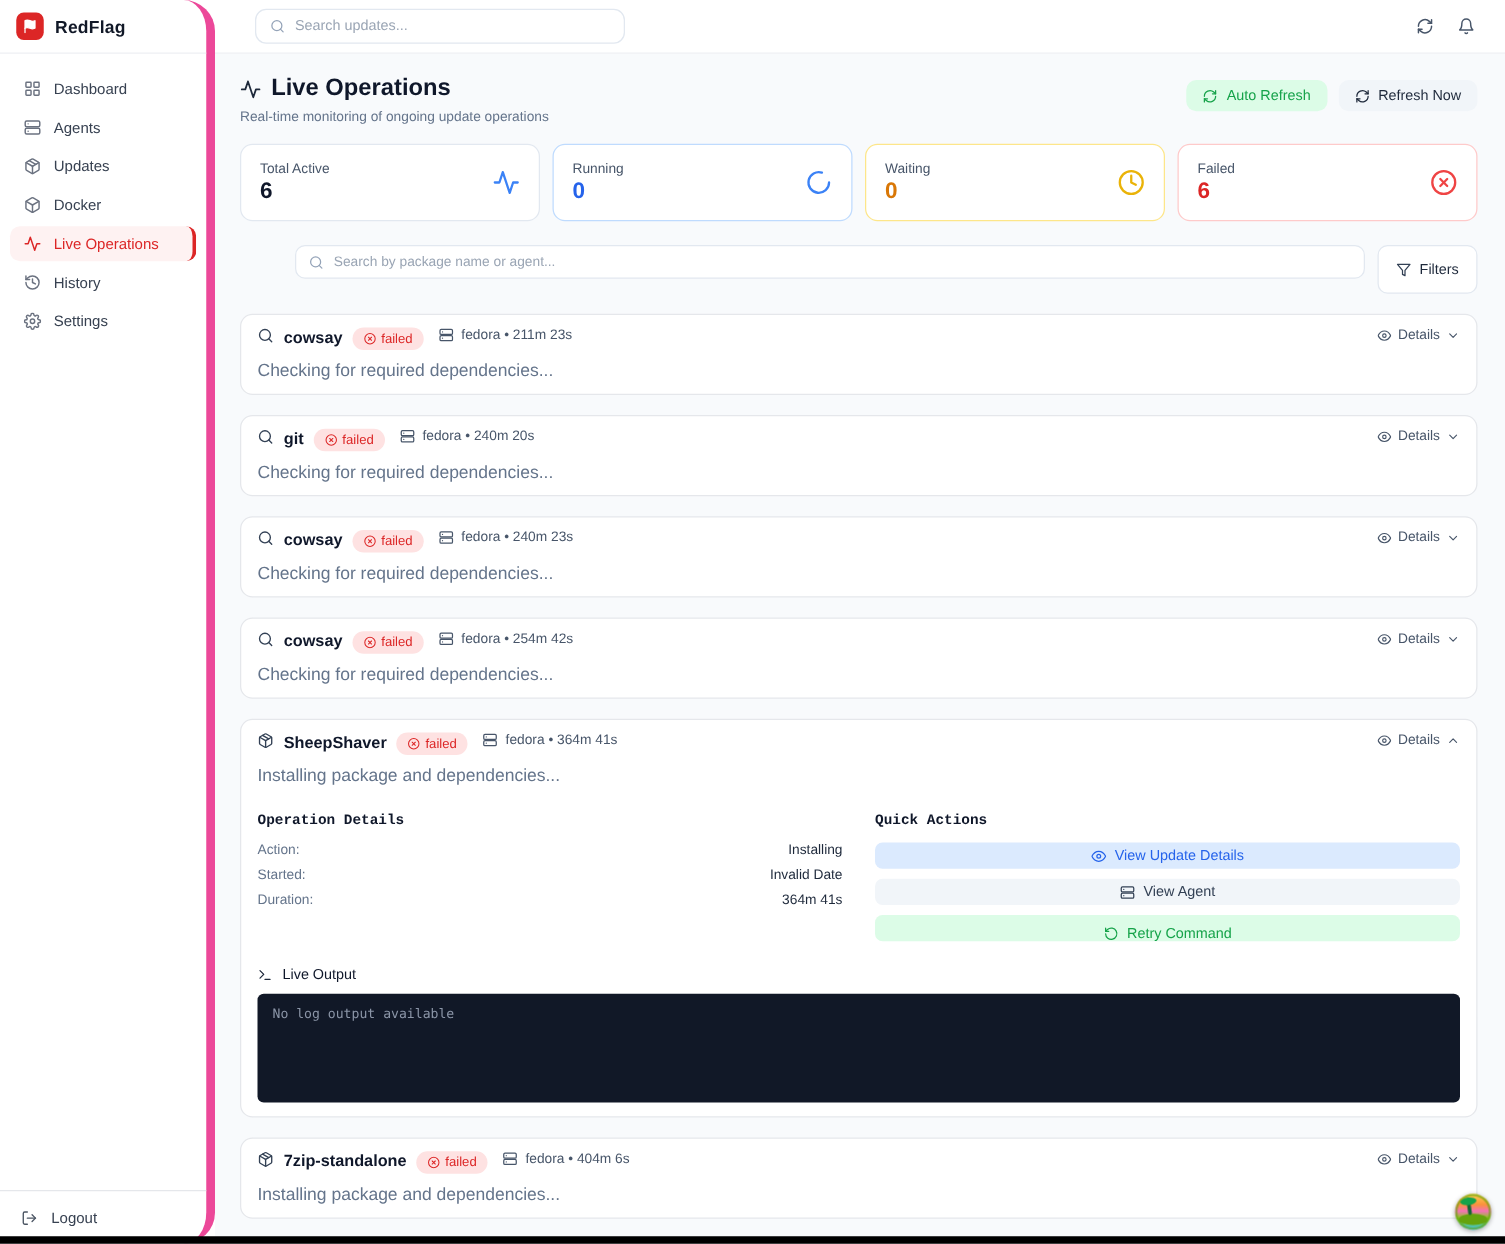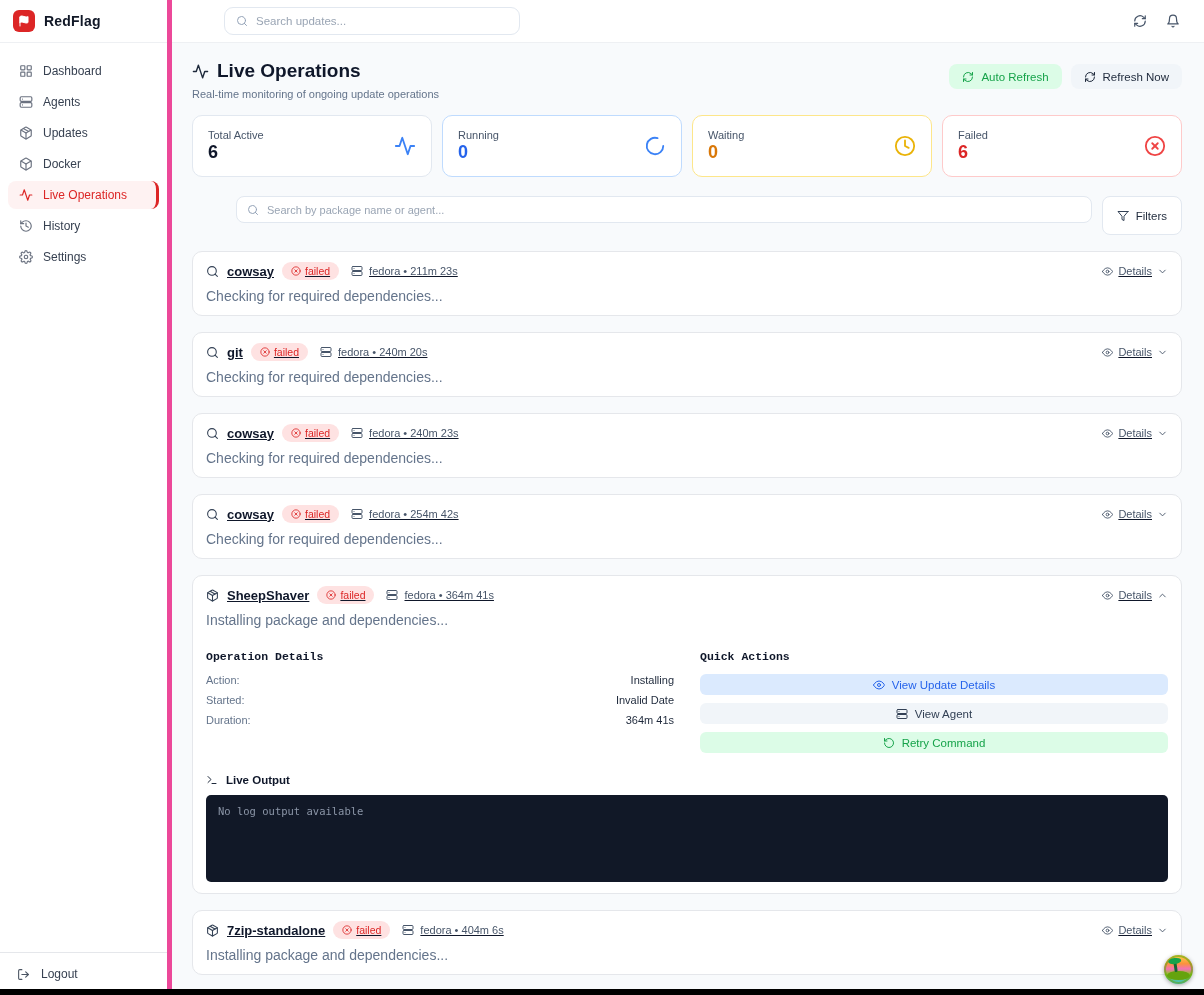--- a/index.html
+++ b/index.html
@@ -5,38 +5,38 @@
   * { box-sizing: border-box; margin: 0; padding: 0; }
   html,body { width:1204px; height:995px; }
   body {
     font-family: "Liberation Sans", sans-serif;
     display:flex; background:#ffffff; overflow:hidden; position:relative;
     color:#0f172a;
   }
   svg { display:block; }
 
   
-  .sidebar { width:172px; min-width:172px; background:#fff; border-right:5px solid #ec4899; display:flex; flex-direction:column; }
+  .sidebar { width:172px; min-width:172px; background:#fff; border-right:7px solid #ec4899; display:flex; flex-direction:column;border-radius:25px; }
   .sidebar-header { height:43px; display:flex; align-items:center; gap:9px; padding:0 13px; border-bottom:1px solid #eef0f3; }
   .logo-box { width:22px; height:22px; border-radius:6px; background:#dc2626; display:flex; align-items:center; justify-content:center; color:#fff; }
   .logo-box svg { width:12px; height:12px; }
   .brand-name { font-size:14px; font-weight:bold; color:#111827; letter-spacing:.2px; }
   .nav { flex:1; padding:14px 8px; display:flex; flex-direction:column; gap:3px; }
   .nav-item { display:flex; align-items:center; gap:10px; padding:7px 11px; border-radius:8px; font-size:12px; color:#374151; cursor:pointer; }
   .nav-item svg { width:14px; height:14px; color:#6b7280; flex:none; }
   .nav-item.active { background:#fef2f2; color:#dc2626; border-right:3px solid #dc2626; }
   .nav-item.active svg { color:#dc2626; }
   .sidebar-footer { border-top:1px solid #e5e7eb; padding:14px 17px; }
   .logout-btn { display:flex; align-items:center; gap:11px; font-size:12px; color:#374151; background:none; border:none; cursor:pointer; font-family:inherit; }
   .logout-btn svg { width:13px; height:13px; color:#4b5563; }
 
   
   .main { flex:1; min-width:0; display:flex; flex-direction:column; background:#f8fafc; }
   .topbar { height:43px; background:#fff; border-bottom:1px solid #eef0f3; display:flex; align-items:center; justify-content:space-between; padding:0 24px 0 32px; }
-  .topbar-search { width:296px; height:28px; border:1px solid #e2e8f0; border-radius:9px; display:flex; align-items:center; gap:8px; padding:0 11px; background:#fff;margin-left:20px; }
+  .topbar-search { width:296px; height:28px; border:1px solid #e2e8f0; border-radius:9px; display:flex; align-items:center; gap:8px; padding:0 11px; background:#fff; }
   .topbar-search svg { width:12px; height:12px; color:#94a3b8; flex:none; }
   .topbar-search input { flex:1; border:none; outline:none; background:transparent; font-size:11.5px; color:#334155; font-family:inherit; }
   .topbar-search input::placeholder { color:#9aa5b4; }
   .topbar-icons { display:flex; align-items:center; gap:19px; }
   .icon-btn { background:none; border:none; color:#475569; cursor:pointer; }
   .icon-btn svg { width:14px; height:14px; }
 
   .content { flex:1; padding:17px 22px 0 20px; overflow:hidden; }
 
   .header-row { display:flex; align-items:flex-start; justify-content:space-between; }
@@ -61,43 +61,43 @@
   .filter-search { flex:1; height:27px; background:#fff; border:1px solid #e2e8f0; border-radius:8px; display:flex; align-items:center; gap:8px; padding:0 10px; }
   .filter-search svg { width:12px; height:12px; color:#94a3b8; flex:none; }
   .filter-search input { flex:1; border:none; outline:none; background:transparent; font-size:11px; color:#334155; font-family:inherit; }
   .filter-search input::placeholder { color:#9aa5b4; }
   .btn-filters { display:flex; align-items:center; gap:7px; height:39px; padding:0 14px; background:#fff; border:1px solid #e2e8f0; border-radius:8px; font-size:11.5px; color:#1e293b; cursor:pointer; font-family:inherit; }
   .btn-filters svg { width:12px; height:12px; color:#334155; }
 
   
   .ops { margin-top:16px; display:flex; flex-direction:column; gap:16px; }
   .op-card { background:#fff; border:1px solid #e5e7eb; border-radius:10px; padding:10px 13px 11px; }
-  .op-head { display:flex; align-items:center; gap:8px;text-decoration:underline; }
+  .op-head { display:flex; align-items:flex-start; gap:8px; }
   .op-type-icon svg { width:13px; height:13px; color:#334155; }
   .op-name { font-size:13px; font-weight:bold; color:#0f172a; }
   .badge-failed { display:flex; align-items:center; gap:4px; background:#fee2e2; color:#dc2626; font-size:10.5px; padding:3px 9px; border-radius:999px; }
   .badge-failed svg { width:10px; height:10px; }
   .op-meta { display:flex; align-items:center; gap:6px; font-size:11px; color:#475569; margin-left:4px; }
   .op-meta svg { width:12px; height:12px; color:#475569; }
   .op-details-btn { margin-left:auto; display:flex; align-items:center; gap:5px; background:none; border:none; font-size:11px; color:#475569; cursor:pointer; font-family:inherit; }
   .op-details-btn svg { width:11px; height:11px; }
   .op-message { font-size:14px; color:#64748b; margin-top:8px; }
 
   
   .expanded-grid { display:grid; grid-template-columns:1fr 1fr; gap:26px; margin-top:22px; }
   .panel-title { font-size:11.5px; font-weight:bold; color:#0f172a; margin-bottom:11px;font-family:Liberation Mono, monospace; }
   .detail-row { display:flex; justify-content:space-between; align-items:center; font-size:11px; margin-bottom:8px; }
   .detail-label { color:#64748b; }
   .detail-value { color:#1e293b; }
   .qa-btn { width:100%; height:21px; border:none; border-radius:6px; display:flex; align-items:center; justify-content:center; gap:7px; font-size:11.5px; cursor:pointer; margin-bottom:8px; font-family:inherit; }
   .qa-btn svg { width:12px; height:12px; }
   .qa-blue { background:#dbeafe; color:#2563eb; }
   .qa-gray { background:#f1f5f9; color:#334155; }
-  .qa-green { background:#dcfce7; color:#16a34a; }
-  .live-output-head { display:flex; align-items:center; gap:8px; margin-top:13px; font-size:11.5px; font-weight:bold; color:#0f172a; }
+  .qa-green { background:#dcfce7; color:#16a34a;align-items:flex-end; }
+  .live-output-head { display:flex; align-items:center; gap:8px; margin-top:13px; font-size:11.5px; font-weight:normal; color:#0f172a; }
   .live-output-head svg { width:12px; height:12px; color:#1e293b; }
   .console { margin-top:9px; height:87px; background:#111827; border-radius:5px; padding:10px 12px; font-family:"DejaVu Sans Mono", monospace; font-size:10.5px; color:#8b95a7; }
 
   
   .island-btn { position:fixed; right:11px; bottom:11px; width:29px; height:29px; border-radius:50%; border:none; cursor:pointer; padding:0; overflow:hidden;
     background:linear-gradient(180deg,#fcd34d 0%,#fb923c 30%,#f472b6 48%,#84cc16 68%,#38bdf8 100%); box-shadow:0 1px 4px rgba(0,0,0,.35), inset 0 0 0 2px rgba(101,163,13,.6); }
   .island-btn .palm { position:absolute; left:10px; top:6px; width:3px; height:11px; background:#166534; border-radius:2px; transform:rotate(-8deg); }
   .island-btn .palm::before { content:""; position:absolute; top:-3px; left:-5px; width:13px; height:6px; border-radius:50%; background:#16a34a; }
   .island-btn .mound { position:absolute; left:3px; bottom:4px; width:23px; height:9px; border-radius:50%; background:#65a30d; }
   .bottom-bar { position:fixed; left:0; bottom:0; width:1204px; height:6px; background:#000; }

